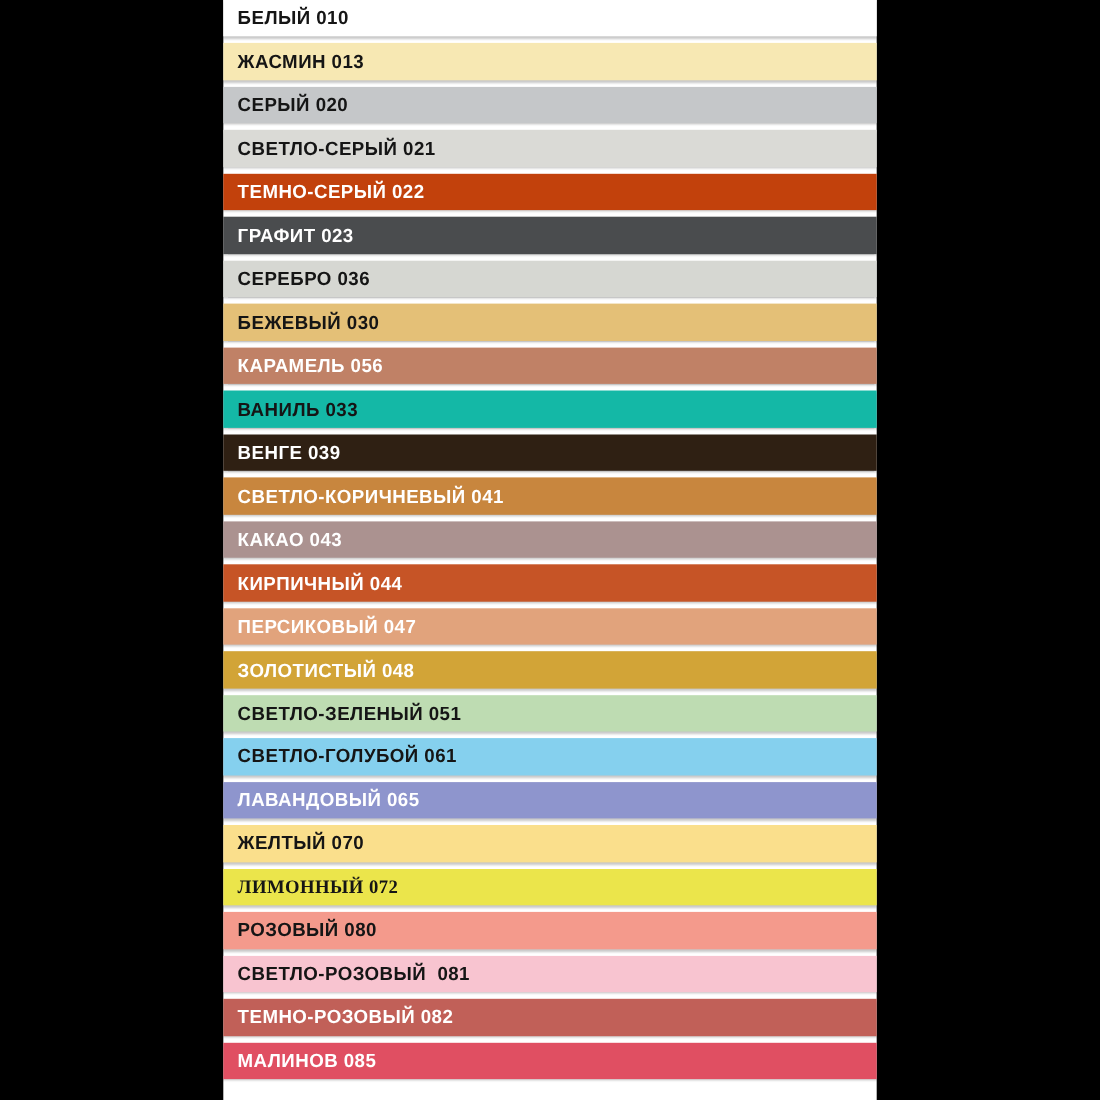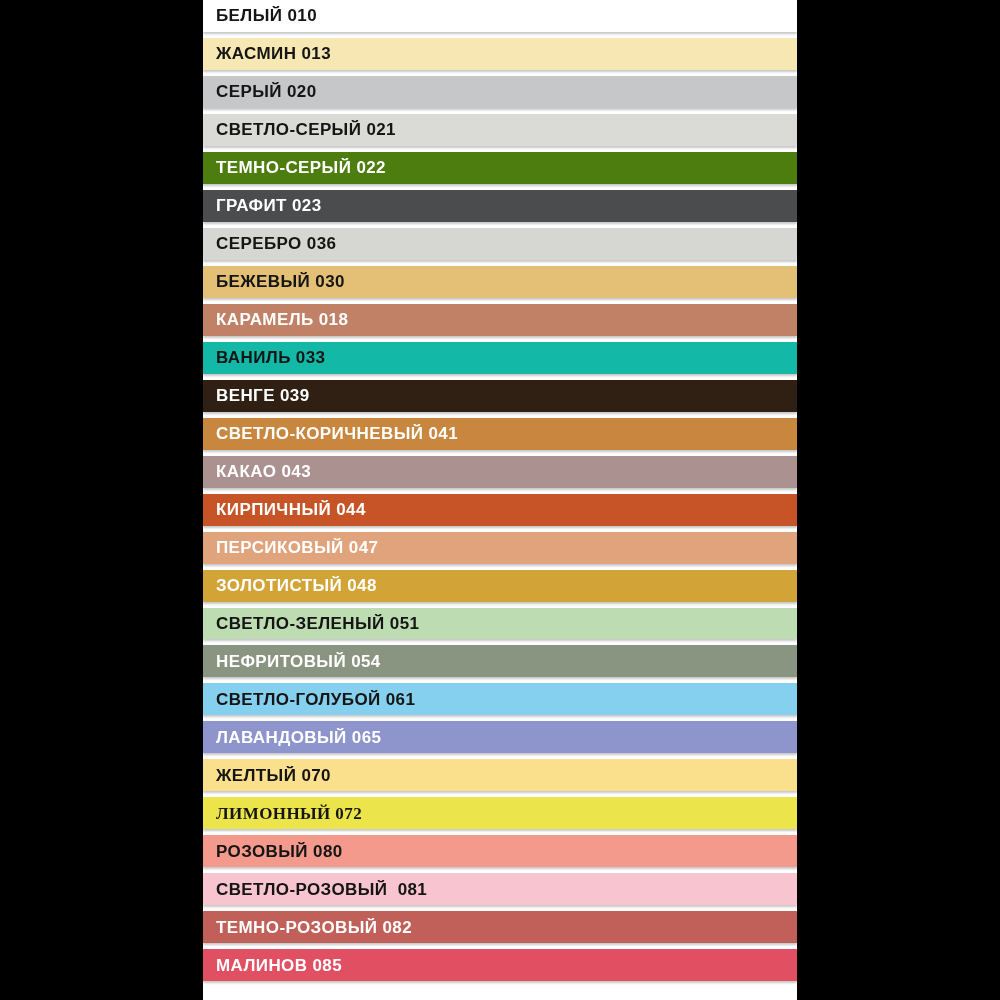--- a/index.html
+++ b/index.html
@@ -59,39 +59,39 @@
   </div>
 
   <div class="row" style="background: rgb(197, 199, 201);">
     <span class="label" style="color: rgb(21, 21, 21);">СЕРЫЙ 020</span>
   </div>
 
   <div class="row" style="background: rgb(218, 218, 214);">
     <span class="label" style="color: rgb(21, 21, 21);">СВЕТЛО-СЕРЫЙ 021</span>
   </div>
 
-  <div class="row" style="background: #4d7c0f;">
+  <div class="row" style="background: #c2410c;">
     <span class="label" style="color: rgb(255, 255, 255);">ТЕМНО-СЕРЫЙ 022</span>
   </div>
 
   <div class="row" style="background: rgb(74, 76, 78);">
     <span class="label" style="color: rgb(255, 255, 255);">ГРАФИТ 023</span>
   </div>
 
   <div class="row" style="background: rgb(214, 215, 210);">
     <span class="label" style="color: rgb(21, 21, 21);">СЕРЕБРО 036</span>
   </div>
 
   <div class="row" style="background: rgb(228, 192, 119);">
     <span class="label" style="color: rgb(21, 21, 21);">БЕЖЕВЫЙ 030</span>
   </div>
 
 
   <div class="row" style="background: rgb(192, 129, 102);">
-    <span class="label" style="color: rgb(255, 255, 255);">КАРАМЕЛЬ 018</span>
+    <span class="label" style="color: rgb(255, 255, 255);">КАРАМЕЛЬ 056</span>
   </div>
 
   <div class="row" style="background: #14b8a6;">
     <span class="label" style="color: rgb(21, 21, 21);">ВАНИЛЬ 033</span>
   </div>
 
   <div class="row" style="background: rgb(47, 32, 19);">
     <span class="label" style="color: rgb(255, 255, 255);">ВЕНГЕ 039</span>
   </div>
 
@@ -112,23 +112,20 @@
   </div>
 
   <div class="row" style="background: rgb(210, 164, 55);">
     <span class="label" style="color: rgb(255, 255, 255);">ЗОЛОТИСТЫЙ 048</span>
   </div>
 
   <div class="row" style="background: rgb(190, 220, 178);">
     <span class="label" style="color: rgb(21, 21, 21);">СВЕТЛО-ЗЕЛЕНЫЙ 051</span>
   </div>
 
-  <div class="row" style="background: rgb(137, 149, 128);">
-    <span class="label" style="color: rgb(255, 255, 255);">НЕФРИТОВЫЙ 054</span>
-  </div>
 
   <div class="row" style="background: rgb(133, 208, 238);">
     <span class="label" style="color: rgb(21, 21, 21);">СВЕТЛО-ГОЛУБОЙ 061</span>
   </div>
 
   <div class="row" style="background: rgb(142, 149, 205);">
     <span class="label" style="color: rgb(255, 255, 255);">ЛАВАНДОВЫЙ 065</span>
   </div>
 
   <div class="row" style="background: rgb(250, 223, 140);">

